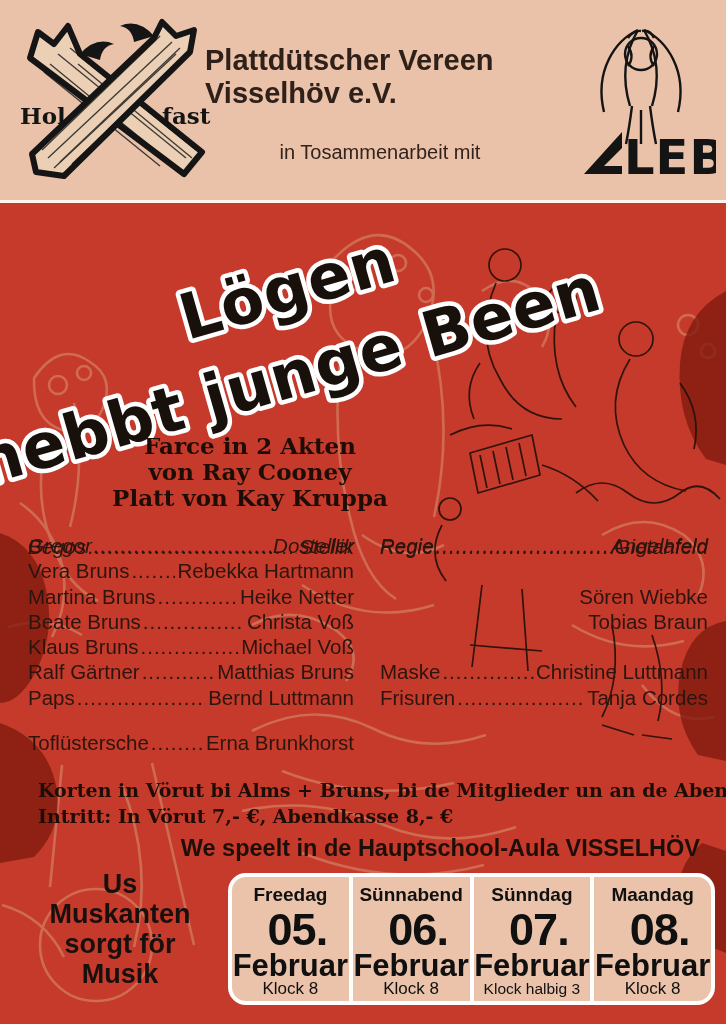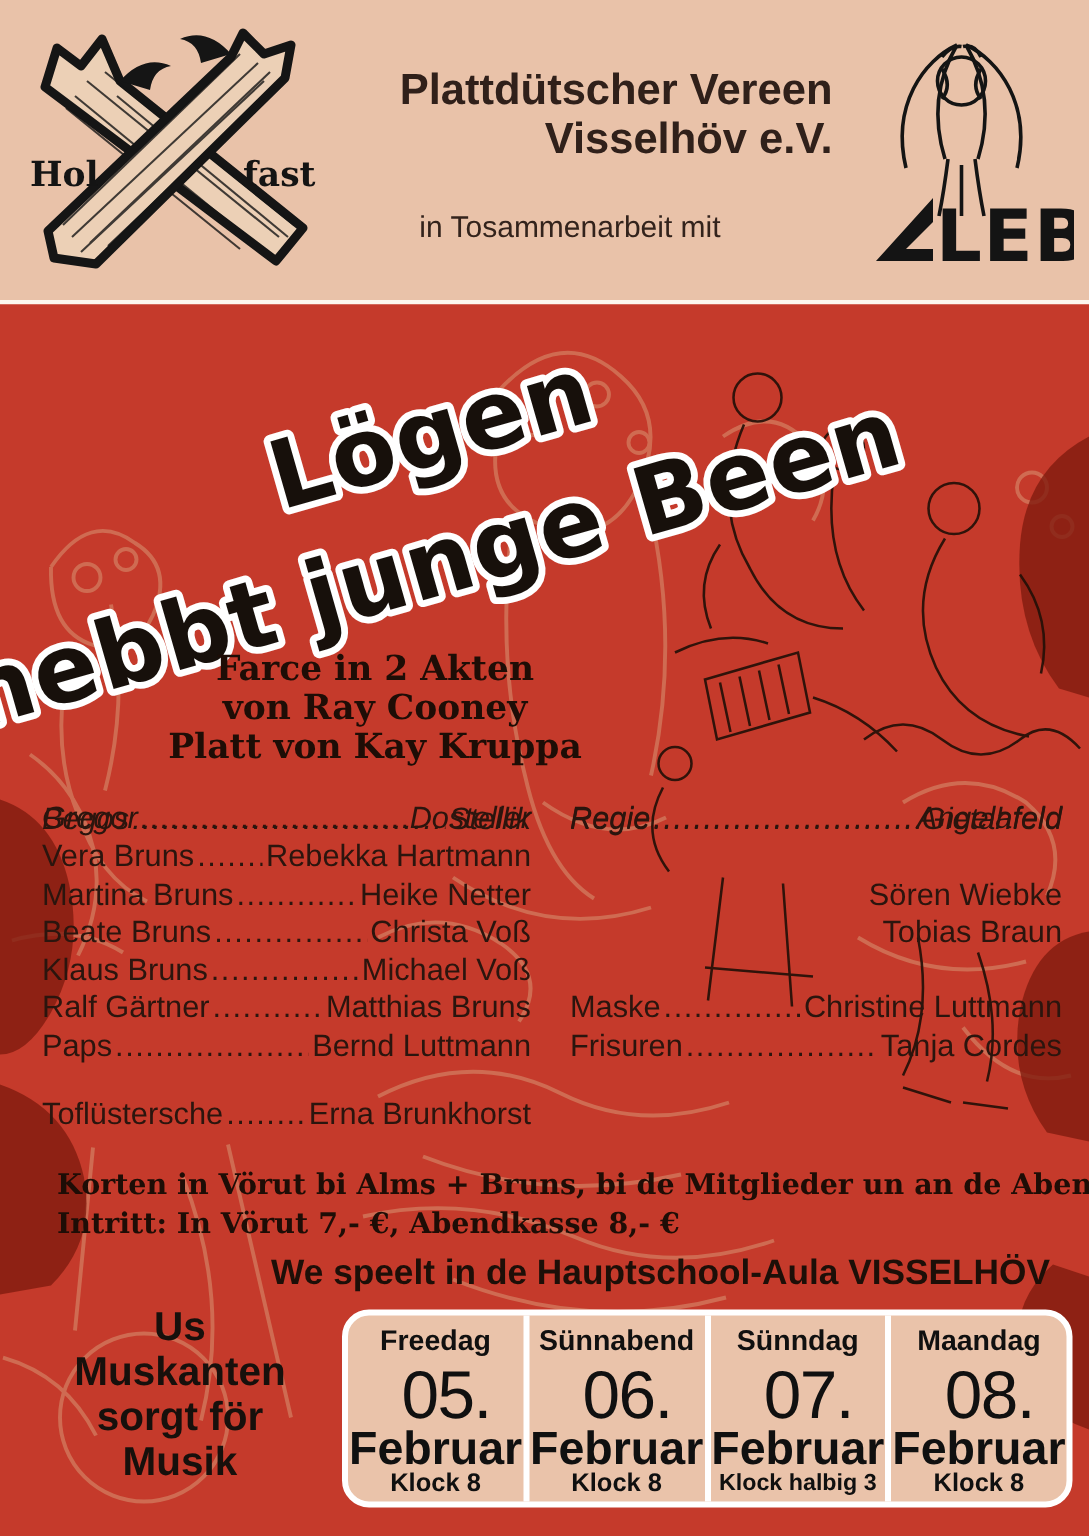--- a/index.html
+++ b/index.html
@@ -3,21 +3,21 @@
 <meta charset="utf-8">
 <style>
   html,body{margin:0;padding:0;background:#555;}
   .poster{position:relative;width:726px;height:1024px;overflow:hidden;background:#c53a2b;font-family:"Liberation Sans",sans-serif;}
 
   
   .top{position:absolute;top:0;left:0;width:726px;height:200px;background:#e9c2a9;}
   .separator{position:absolute;top:200px;left:0;width:726px;height:3px;background:#fcf6ee;}
   .holfast{position:absolute;left:14px;top:12px;}
   .leb{position:absolute;right:10px;top:14px;}
-  .org{position:absolute;left:205px;top:44px;width:350px;text-align:right;
+  .org{position:absolute;left:205px;top:44px;width:350px;text-align:left;
        font-weight:bold;font-size:29px;line-height:33px;color:#30201a;letter-spacing:0;}
   .coop{position:absolute;left:205px;top:141px;width:350px;text-align:center;
         font-size:20px;color:#33231c;}
 
   
   .pbody{position:absolute;top:203px;left:0;width:726px;height:821px;background:#c53a2b;}
   .art{position:absolute;left:0;top:0;z-index:0;}
   .titleSvg{position:absolute;left:0;top:0;z-index:2;overflow:visible;}
   .titleSvg text{font-family:"DejaVu Sans",sans-serif;font-weight:bold;font-size:63px;
                  fill:#17100b;stroke:#ffffff;stroke-width:9px;paint-order:stroke;
@@ -49,23 +49,23 @@
 
   .music{position:absolute;z-index:2;left:14px;top:666px;width:212px;text-align:center;
          font-weight:bold;font-size:27px;line-height:30px;color:#17100c;}
 
   .dates{position:absolute;z-index:2;left:228px;top:670px;width:487px;height:132px;
          background:#eac3aa;border:4px solid #ffffff;border-radius:18px;
          display:flex;box-sizing:border-box;}
   .date-card{flex:1;text-align:center;padding-top:7px;color:#101010;}
   .date-card.divided{border-right:4px solid #ffffff;}
   .date-day{font-weight:bold;font-size:19px;line-height:22px;}
-  .date-num{font-weight:normal;font-size:45px;line-height:47px;letter-spacing:-1px;padding-left:14px;}
+  .date-num{font-weight:bold;font-size:45px;line-height:47px;letter-spacing:-1px;padding-left:14px;}
   .date-month{font-weight:bold;font-size:31px;line-height:25px;}
-  .date-time{font-weight:bold;font-size:17px;line-height:21px;}
+  .date-time{font-weight:normal;font-size:17px;line-height:21px;}
   .date-card.narrow-time .date-time{font-size:15.5px;}
 </style>
 </head>
 <body>
 
 <div class="poster">
 
   <header class="top">
 
     <svg class="holfast" width="205" height="168" viewBox="0 0 205 168">

